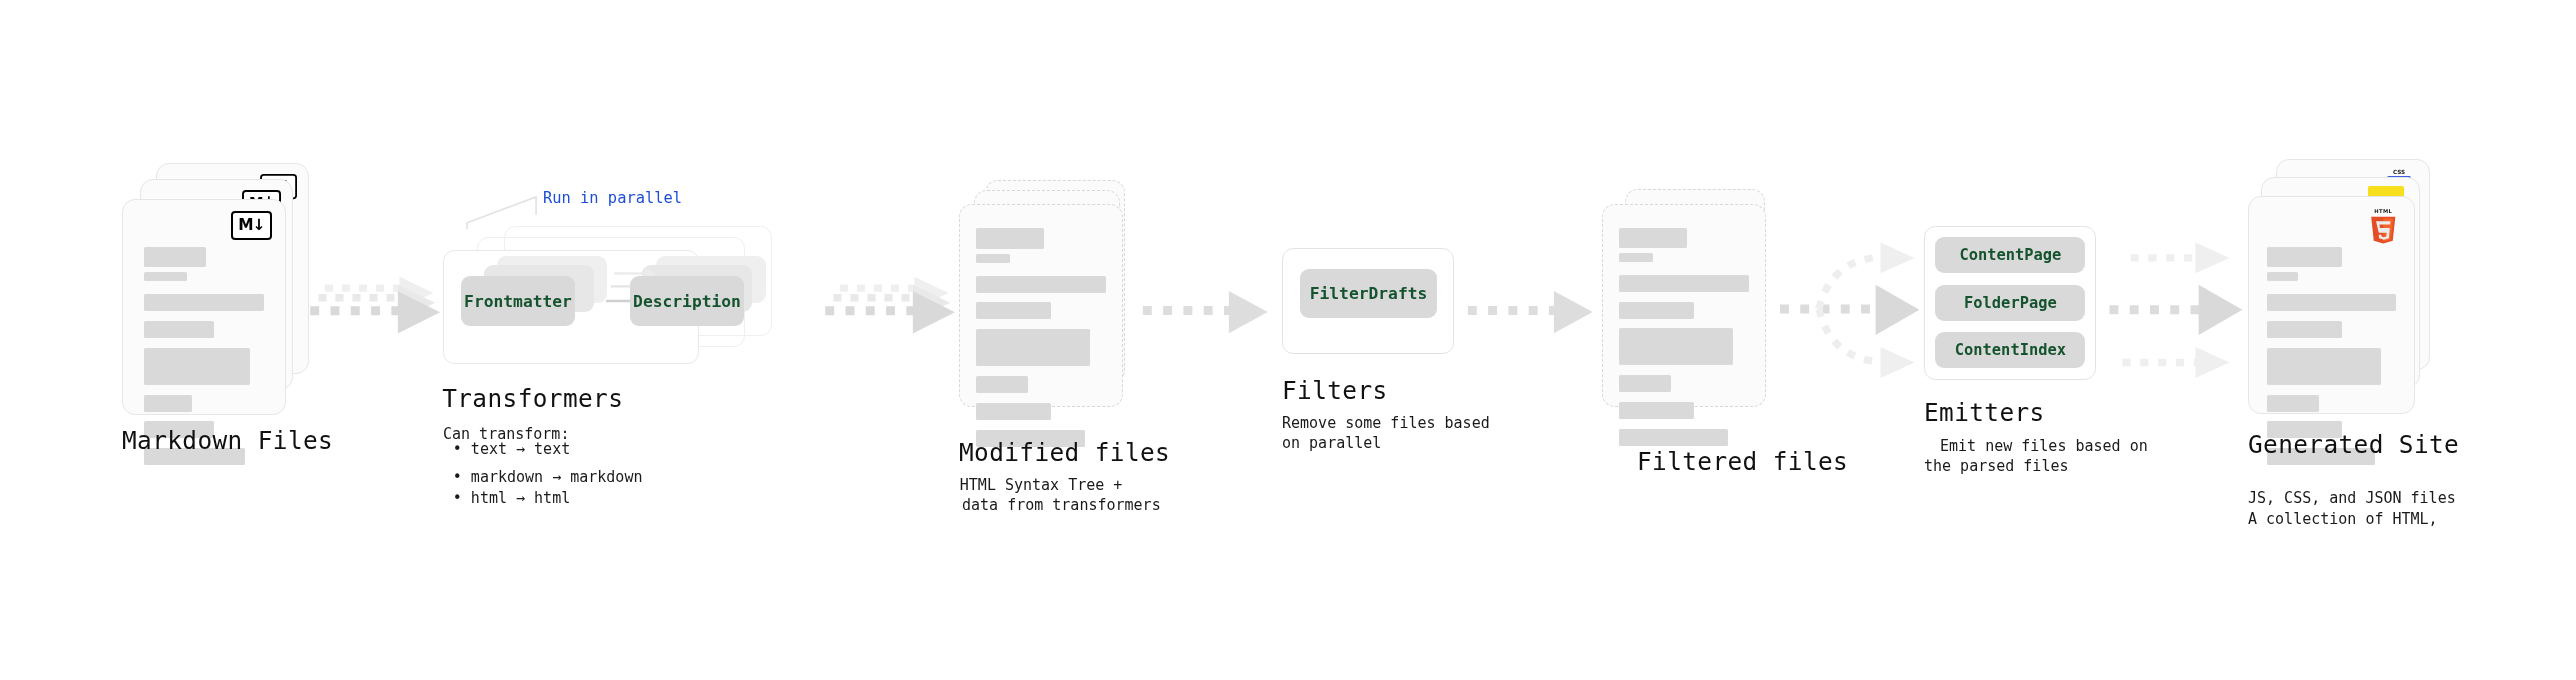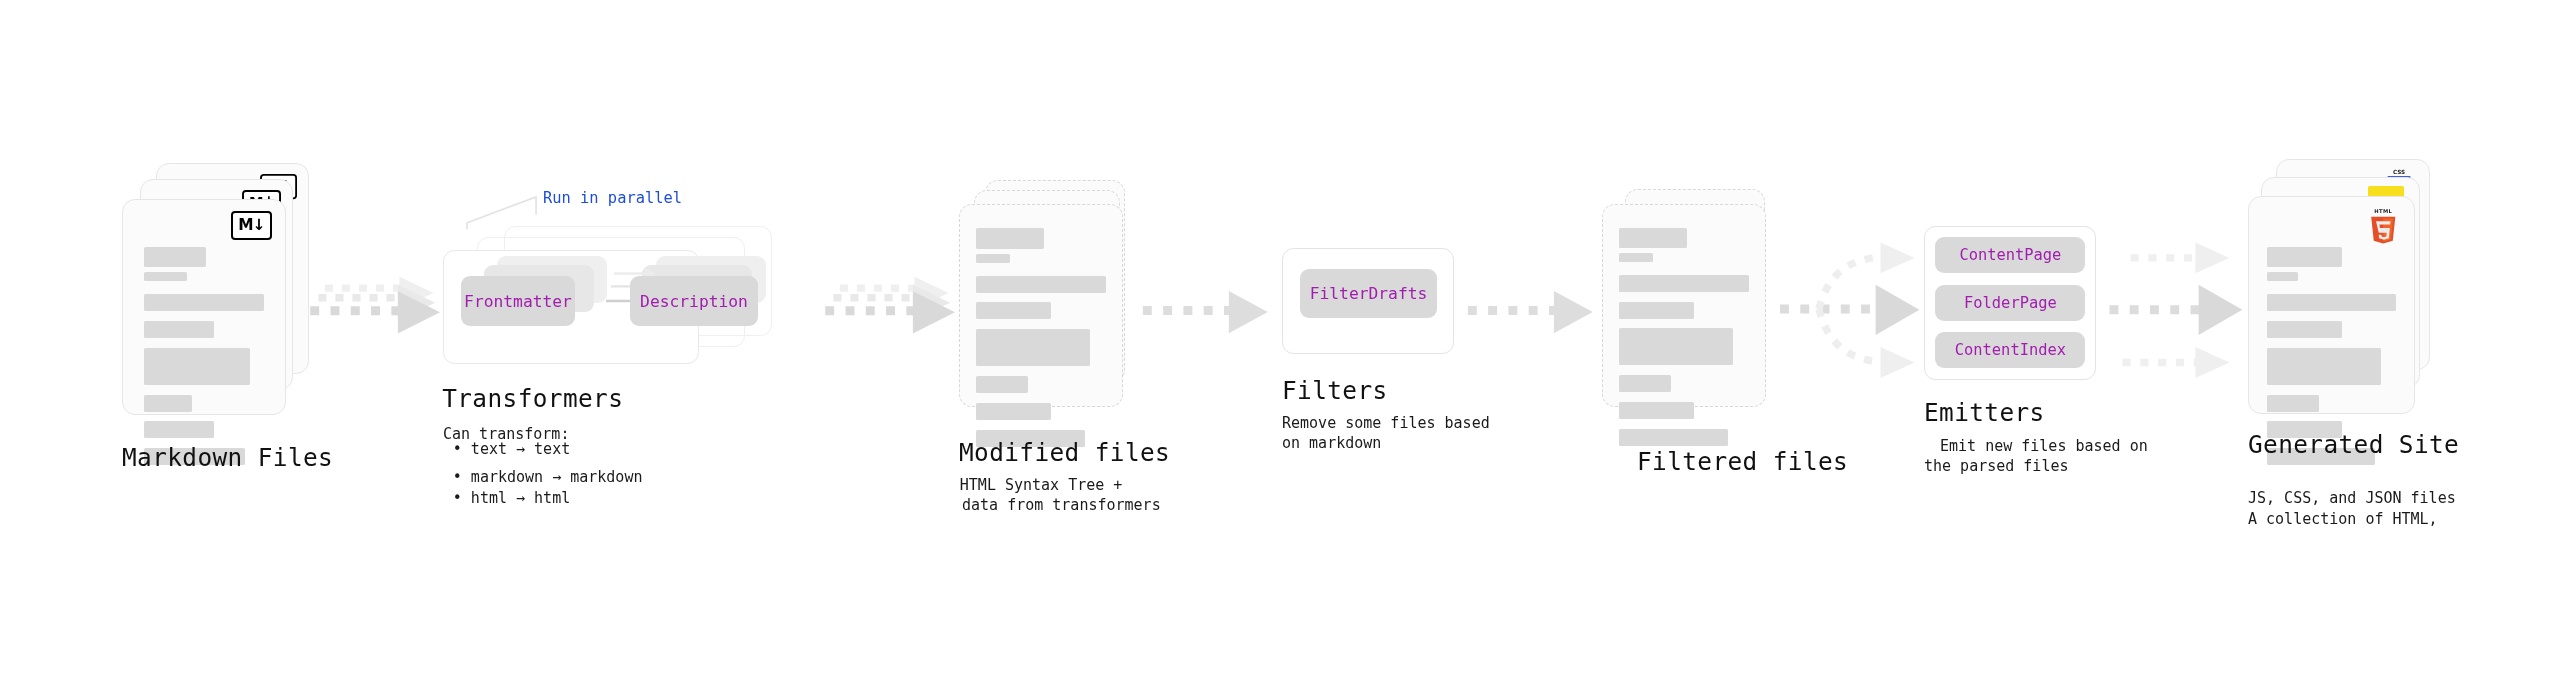--- a/index.html
+++ b/index.html
@@ -50,22 +50,22 @@
     border-radius:11.4px;
     background:#ffffff;
     box-sizing:border-box;
   }
   .groupbox.ghost{background:transparent;border-color:#efefef;}
   .chip{
     position:absolute;
     background:#d9d9d9;
     border-radius:9px;
     display:flex;align-items:center;justify-content:center;
-    font-size:16.3px;color:#a21caf;
-    box-sizing:border-box;white-space:nowrap;
+    font-size:16.3px;color:#14532d;
+    box-sizing:border-box;white-space:nowrap;font-weight:bold;
   }
   .chip.ghost1{background:#e7e7e7;}
   .chip.ghost2{background:#efefef;}
 
   
   .title{
     position:absolute;
     font-size:24.4px;letter-spacing:0.4px;color:#111;white-space:nowrap;
   }
   .caption{
@@ -113,21 +113,21 @@
           <div class="ln" style="width:100%;"></div>
           <div class="ln" style="width:58%;"></div>
           <div class="ln" style="height:37px;width:88%;"></div>
           <div class="ln" style="width:40%;"></div>
           <div class="ln" style="width:58%;"></div>
           <div class="ln" style="width:84%;margin-bottom:0;"></div>
         </div>
       </div>
 
     </div>
-    <div class="title" style="left:0px;top:280px;">Markdown Files</div>
+    <div class="title" style="left:0px;top:263px;">Markdown Files</div>
   </div>
 
   <div class="conn" style="left:307px;top:275px;">
     <svg width="146" height="65" viewBox="0 0 180 80">
       <g stroke="#efefef" stroke-width="9" stroke-dasharray="10 11" stroke-linecap="butt" fill="none">
         <line x1="22" y1="16" x2="120" y2="16"></line>
       </g>
       <polygon points="114,2 156,22 114,42" fill="#efefef"></polygon>
       <g stroke="#e9e9e9" stroke-width="9" stroke-dasharray="10 11" fill="none">
         <line x1="14" y1="28" x2="118" y2="28"></line>
@@ -165,21 +165,21 @@
         <line x1="32" y1="30" x2="78" y2="30" stroke="#e4e4e4" stroke-width="3"></line>
         <polygon points="74,23 88,30 74,37" fill="#e4e4e4"></polygon>
         <line x1="26" y1="48" x2="80" y2="48" stroke="#cfcfcf" stroke-width="3"></line>
         <polygon points="76,40 92,48 76,56" fill="#cfcfcf"></polygon>
       </svg>
     </div>
 
     <div class="chip" style="left:18px;top:89px;width:114px;height:50px;">
       <span>Frontmatter</span>
     </div>
-    <div class="chip" style="left:187px;top:89px;width:128px;height:50px;">
+    <div class="chip" style="left:187px;top:89px;width:114px;height:50px;">
       <span>Description</span>
     </div>
 
     <div class="title" style="left:-0.8px;top:197px;">Transformers</div>
     <div class="caption" style="left:0px;top:237px;">Can transform:</div>
     <div class="caption" style="left:9.8px;top:252px;">• text → text</div>
     <div class="caption" style="left:9.8px;top:280px;">• markdown → markdown</div>
     <div class="caption" style="left:9.8px;top:301px;">• html → html</div>
   </div>
 
@@ -231,21 +231,21 @@
     </svg>
   </div>
 
   <div class="node" style="left:1282px;top:248px;">
     <div class="groupbox" style="left:0px;top:0px;width:172px;height:106px;"></div>
     <div class="chip" style="left:18px;top:21px;width:137px;height:49px;">
       <span>FilterDrafts</span>
     </div>
     <div class="title" style="left:0px;top:128px;">Filters</div>
     <div class="caption" style="left:0px;top:165px;">Remove some files based</div>
-    <div class="caption" style="left:0px;top:185px;">on markdown</div>
+    <div class="caption" style="left:0px;top:185px;">on parallel</div>
   </div>
 
   <div class="conn" style="left:1463px;top:286px;">
     <svg width="146" height="57" viewBox="0 0 180 70">
       <g stroke="#dddddd" stroke-width="11" stroke-dasharray="11 14" fill="none">
         <line x1="6" y1="30" x2="118" y2="30"></line>
       </g>
       <polygon points="112,6 160,32 112,58" fill="#dddddd"></polygon>
     </svg>
   </div>

